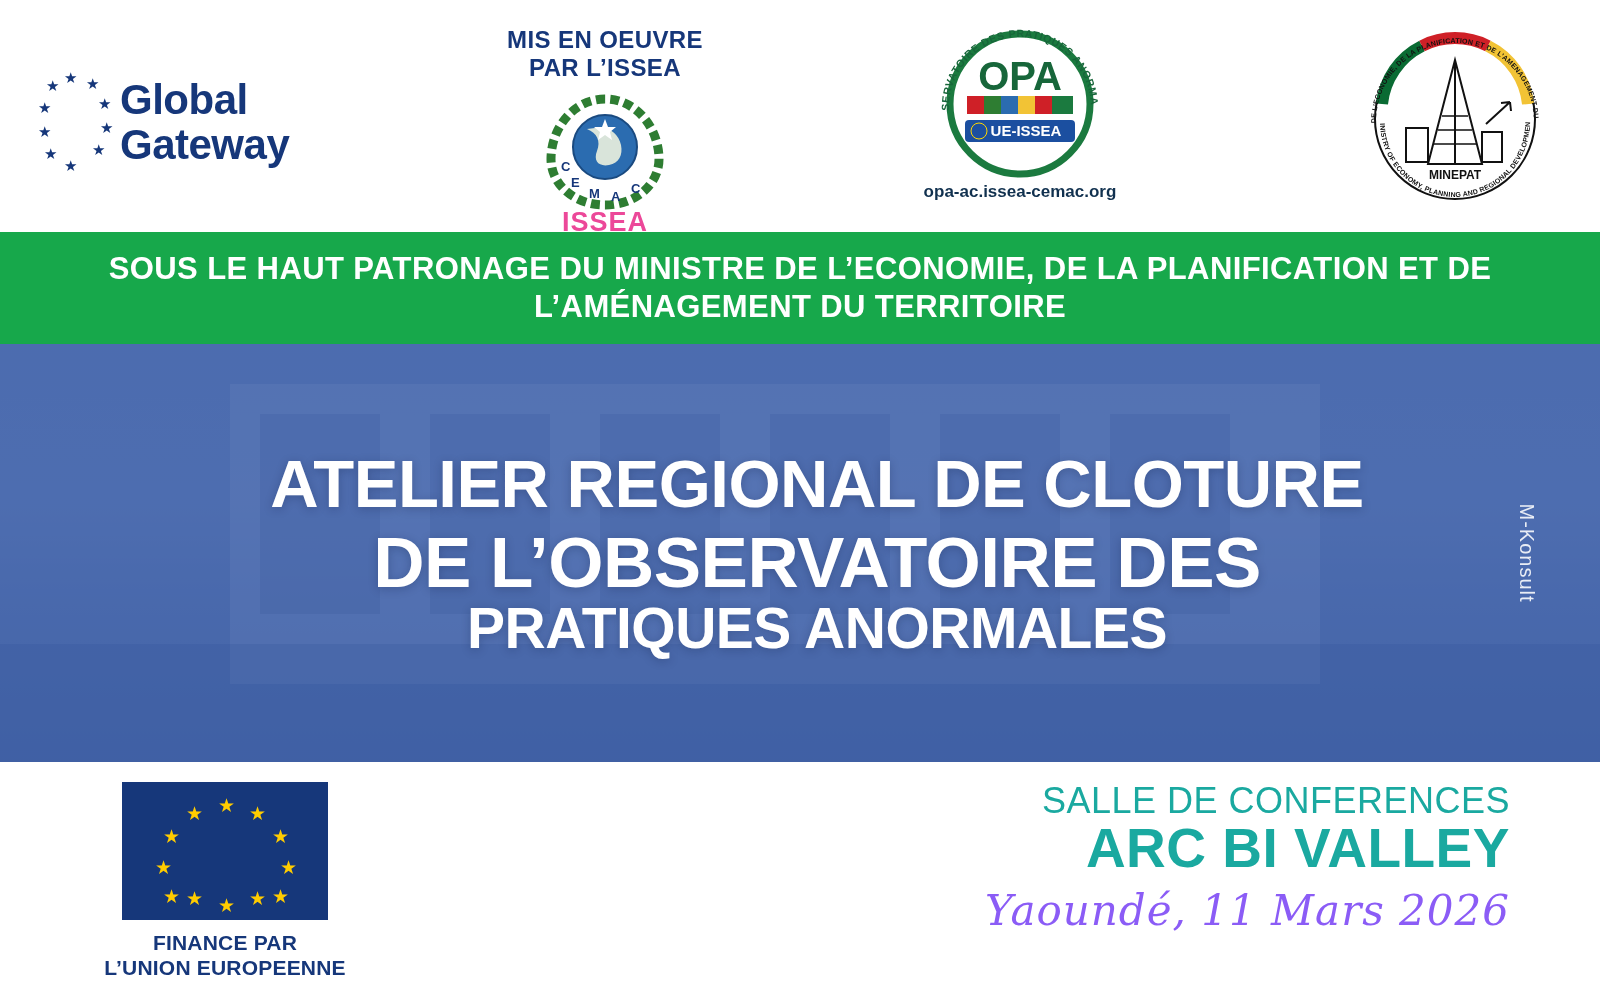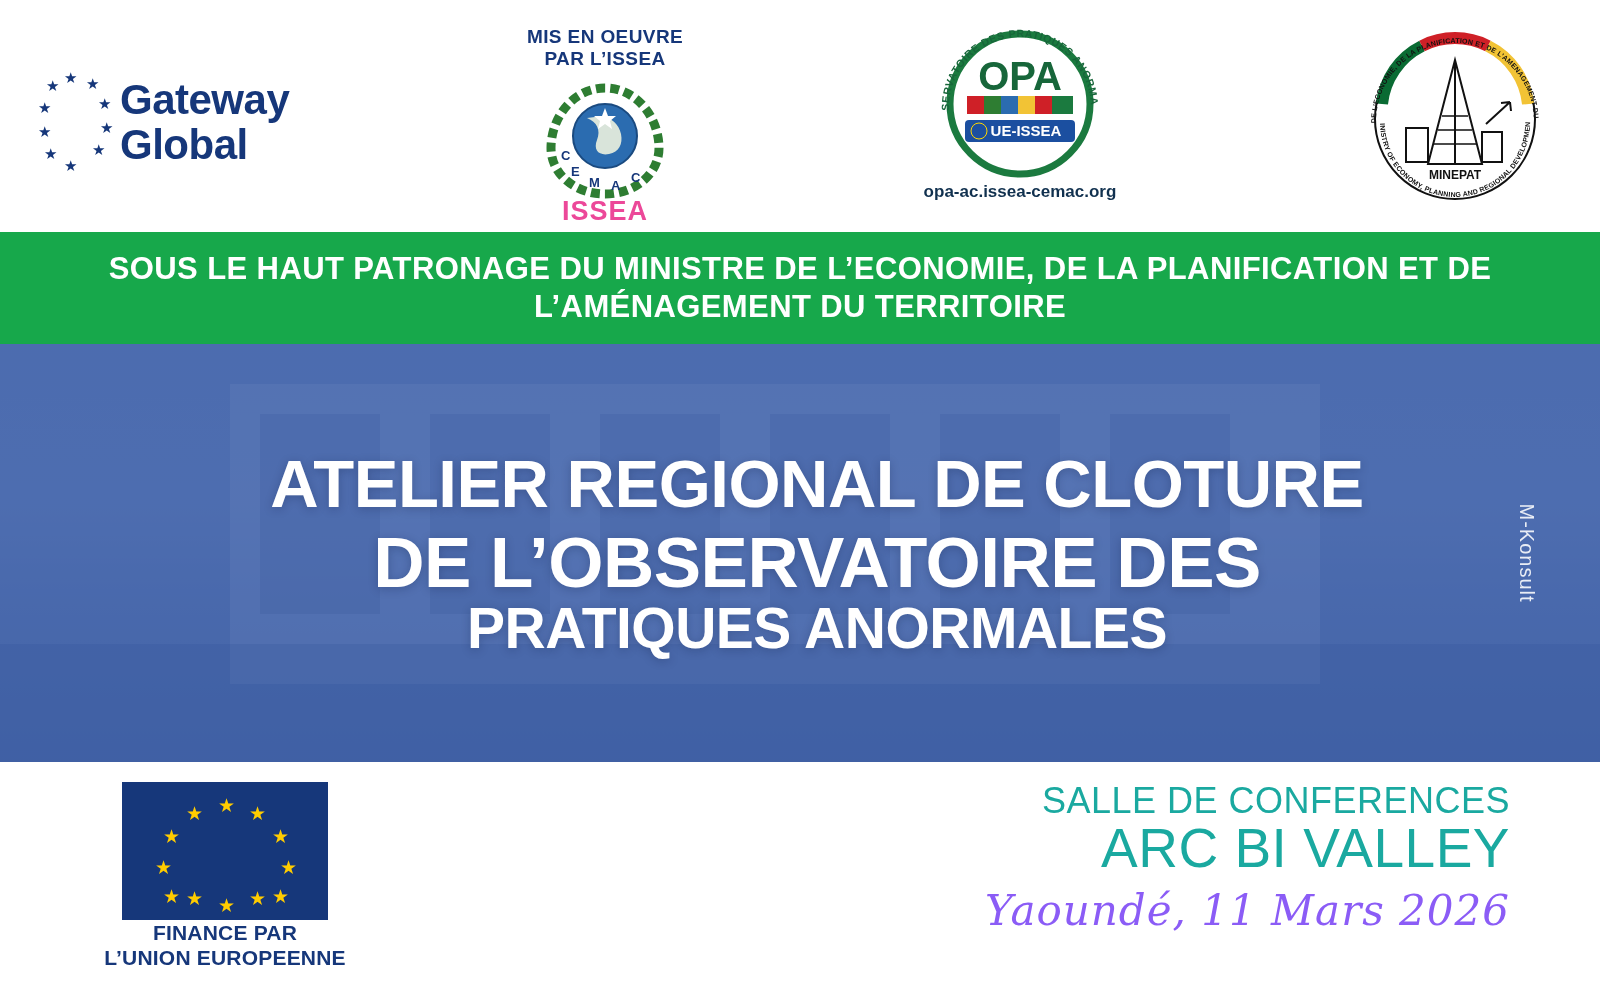--- a/index.html
+++ b/index.html
@@ -61,21 +61,21 @@
   .issea-logo {
     position: absolute;
     left: 500px;
     top: 26px;
     width: 210px;
     text-align: center;
   }
   .issea-top {
     color: #16377a;
     font-weight: bold;
-    font-size: 19px;
+    font-size: 24px;
     line-height: 1.15;
     letter-spacing: 0.4px;
   }
   .issea-emblem {
     position: relative;
     width: 140px;
     height: 128px;
     margin: 4px auto 0;
   }
   .issea-name {
@@ -224,20 +224,21 @@
     margin: 0 auto;
     background: #16377a;
   }
   .eu-flag span {
     position: absolute;
     color: #ffcc00;
     font-size: 19px;
     line-height: 1;
   }
   .eu-caption {
+    margin-top: 10px;
     color: #16377a;
     font-weight: bold;
     font-size: 21px;
     line-height: 1.2;
     letter-spacing: 0.2px;
   }
 
   .venue-block {
     position: absolute;
     right: 90px;
@@ -247,21 +248,21 @@
   }
   .venue-l1 {
     color: #1aa9a0;
     font-weight: normal;
     font-size: 36px;
     letter-spacing: 0.5px;
     text-transform: uppercase;
   }
   .venue-l2 {
     color: #1aa9a0;
-    font-weight: normal;
+    font-weight: bold;
     font-size: 55px;
     letter-spacing: 0.5px;
     line-height: 1.05;
     text-transform: uppercase;
     margin-top: -2px;
   }
   .venue-date {
     color: #8b5cf6;
     font-size: 42px;
     font-family: "DejaVu Serif", serif;
@@ -282,22 +283,22 @@
       <span style="left:8px;  top:8px;">★</span>
       <span style="left:60px; top:26px;">★</span>
       <span style="left:0px;  top:30px;">★</span>
       <span style="left:62px; top:50px;">★</span>
       <span style="left:0px;  top:54px;">★</span>
       <span style="left:54px; top:72px;">★</span>
       <span style="left:6px;  top:76px;">★</span>
       <span style="left:26px; top:88px;">★</span>
     </div>
     <div class="gg-text">
+      <div>Global</div>
       <div>Gateway</div>
-      <div>Global</div>
     </div>
   </div>
 
   <div class="issea-logo">
     <div class="issea-top">
       <div>MIS EN OEUVRE</div>
       <div>PAR L’ISSEA</div>
     </div>
     <div class="issea-emblem">
       <svg width="140" height="128" viewBox="0 0 140 128">

